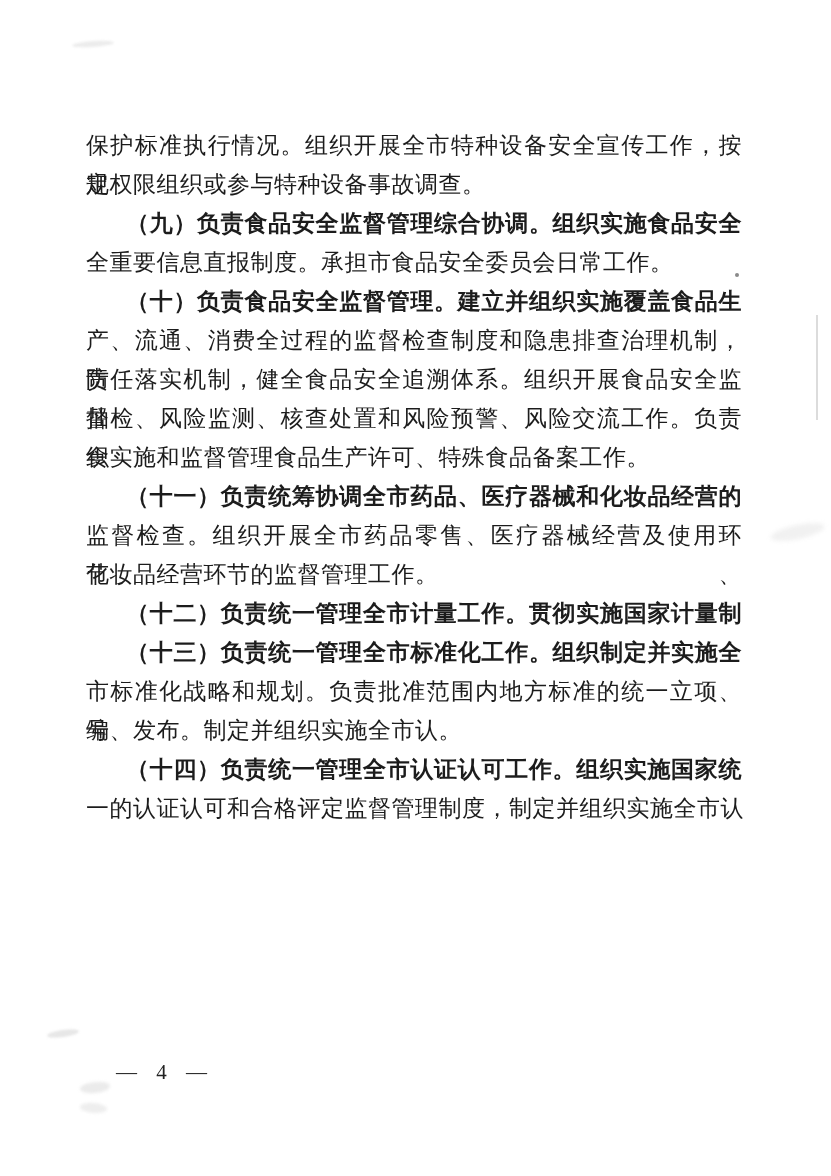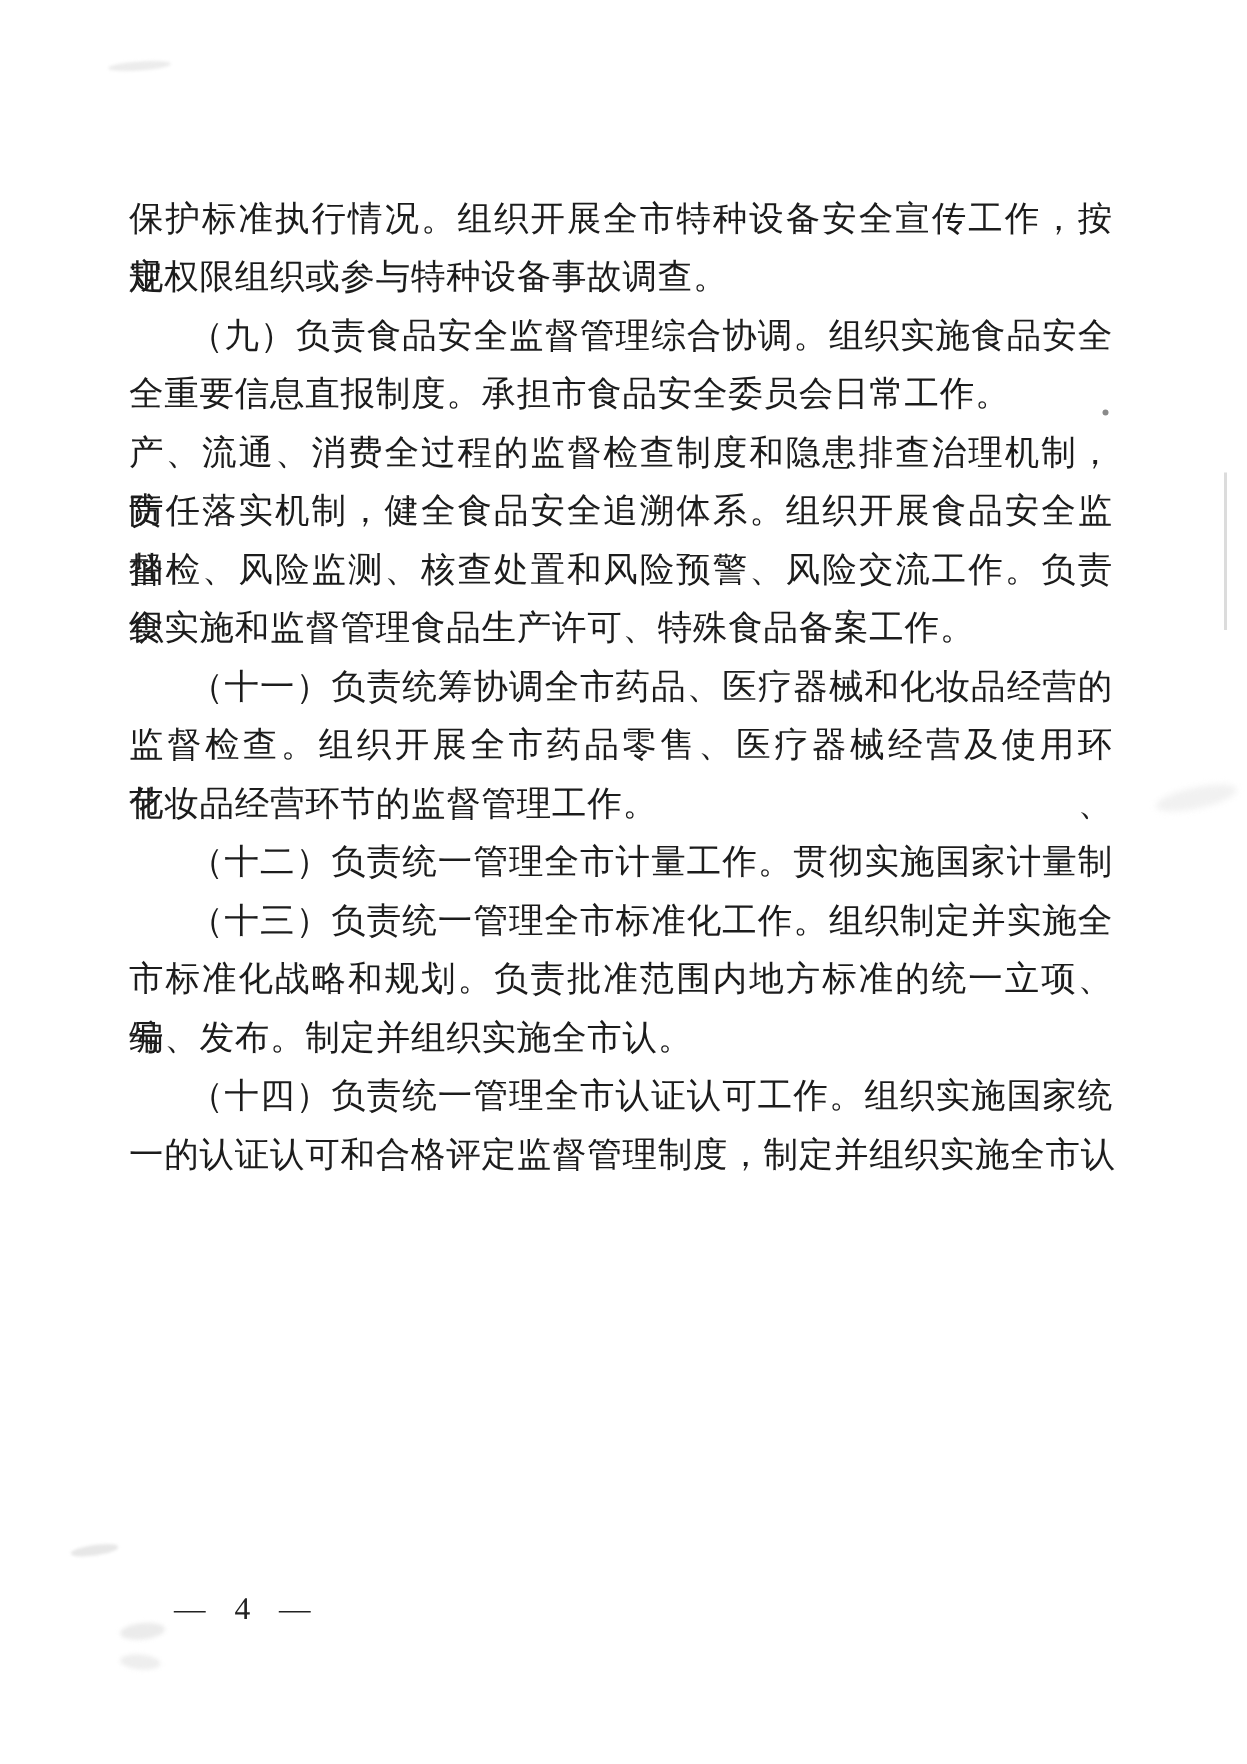--- a/index.html
+++ b/index.html
@@ -36,20 +36,21 @@
     -webkit-font-smoothing:antialiased;
   }
   .line.fill{
     white-space:normal;
     text-align:justify;
     text-align-last:justify;
     -moz-text-align-last:justify;
   }
   .line.indent{
     padding-left:40px;
+    font-weight:bold;
   }
   .page-number{
     position:absolute;
     left:116px;
     top:1060px;
     font-size:21px;
     letter-spacing:7px;
     color:#222222;
   }
   
@@ -107,20 +108,21 @@
   <div class="text-column">
     <div class="paragraph">
         <div class="line fill">保护标准执行情况。组织开展全市特种设备安全宣传工作，按规</div>
         <div class="line">定权限组织或参与特种设备事故调查。</div>
       </div>
     <div class="paragraph">
         <div class="line indent fill">（九）负责食品安全监督管理综合协调。组织实施食品安全</div>
         <div class="line">全重要信息直报制度。承担市食品安全委员会日常工作。</div>
       </div>
     <div class="paragraph">
+        <div class="line indent fill">（十）负责食品安全监督管理。建立并组织实施覆盖食品生</div>
         <div class="line fill">产、流通、消费全过程的监督检查制度和隐患排查治理机制，防</div>
         <div class="line fill">责任落实机制，健全食品安全追溯体系。组织开展食品安全监督</div>
         <div class="line fill">抽检、风险监测、核查处置和风险预警、风险交流工作。负责食</div>
         <div class="line">织实施和监督管理食品生产许可、特殊食品备案工作。</div>
       </div>
     <div class="paragraph">
         <div class="line indent fill">（十一）负责统筹协调全市药品、医疗器械和化妆品经营的</div>
         <div class="line fill">监督检查。组织开展全市药品零售、医疗器械经营及使用环节、</div>
         <div class="line">化妆品经营环节的监督管理工作。</div>
       </div>

